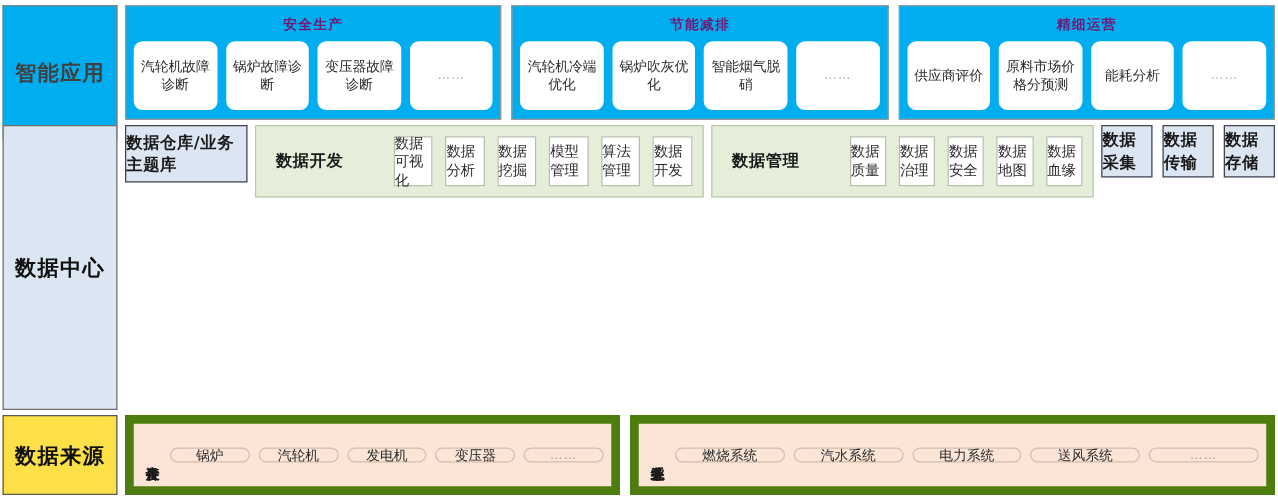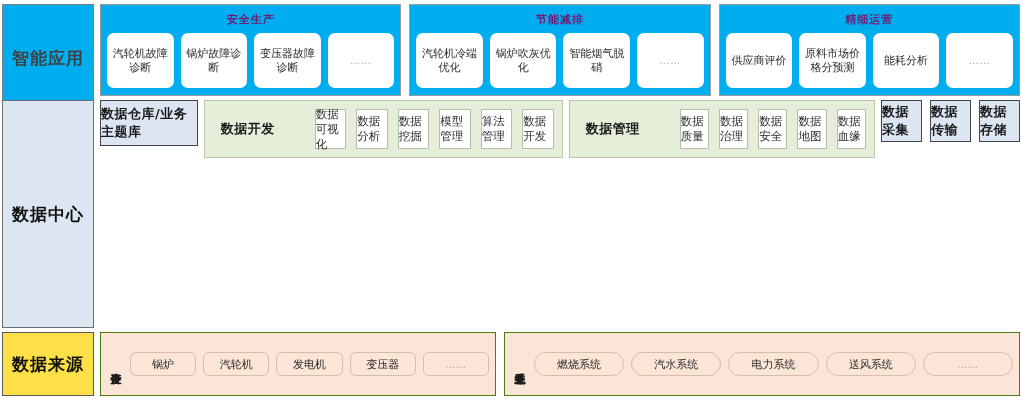--- a/index.html
+++ b/index.html
@@ -179,21 +179,21 @@
     color: #111111;
     font-size: 17px;
   }
   #row-source .row-body {
     margin-left: 6px; margin-right: 2px;
     gap: 8px;
   }
   .src-group {
     box-sizing: border-box;
     background: #fbe5d6;
-    border: 1px solid #4d7c0f;
+    border: 7px solid #4d7c0f;
     display: flex;
     align-items: center;
     padding: 19px 6px;
     gap: 7px;
   }
   .src-group-title {
     flex: none;
     width: 16px;
     font-size: 11px;
     font-weight: bold;

